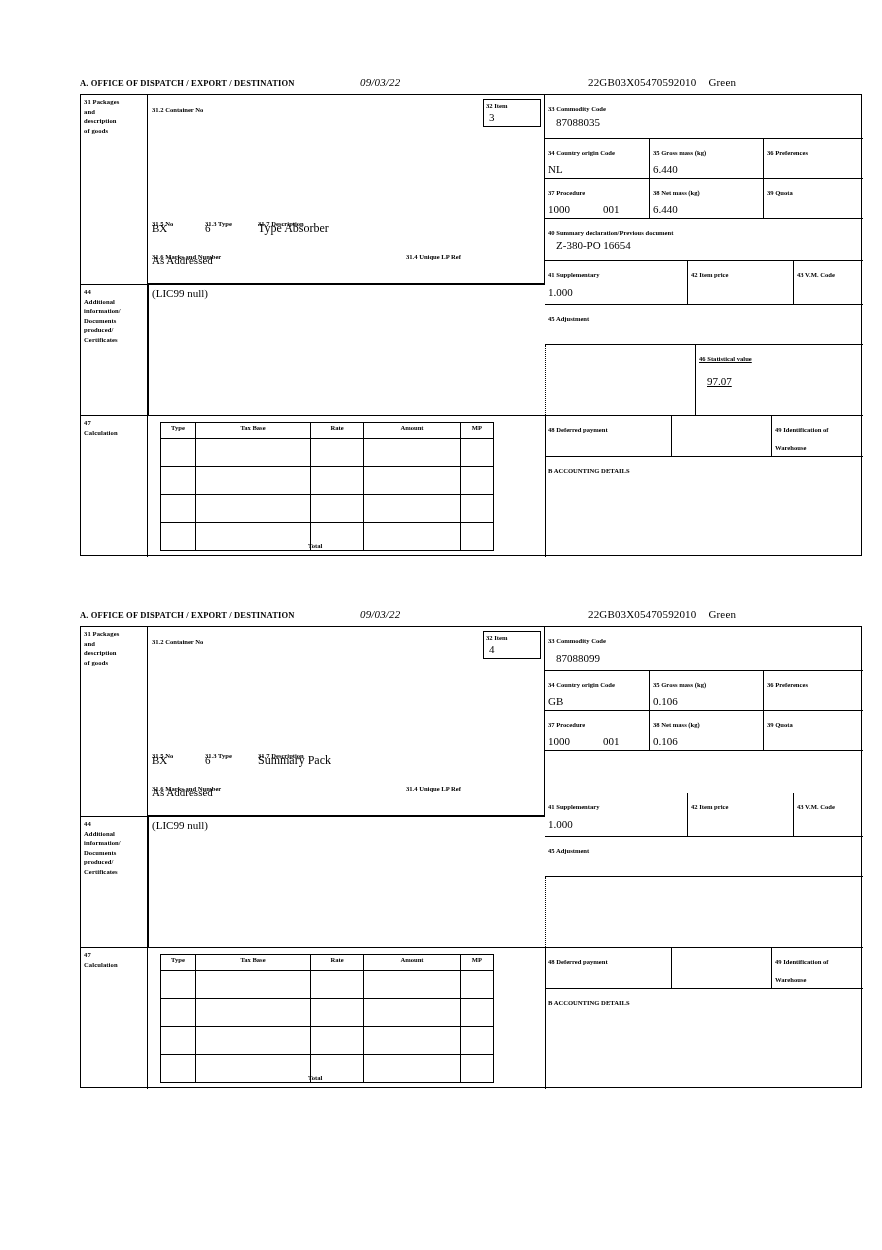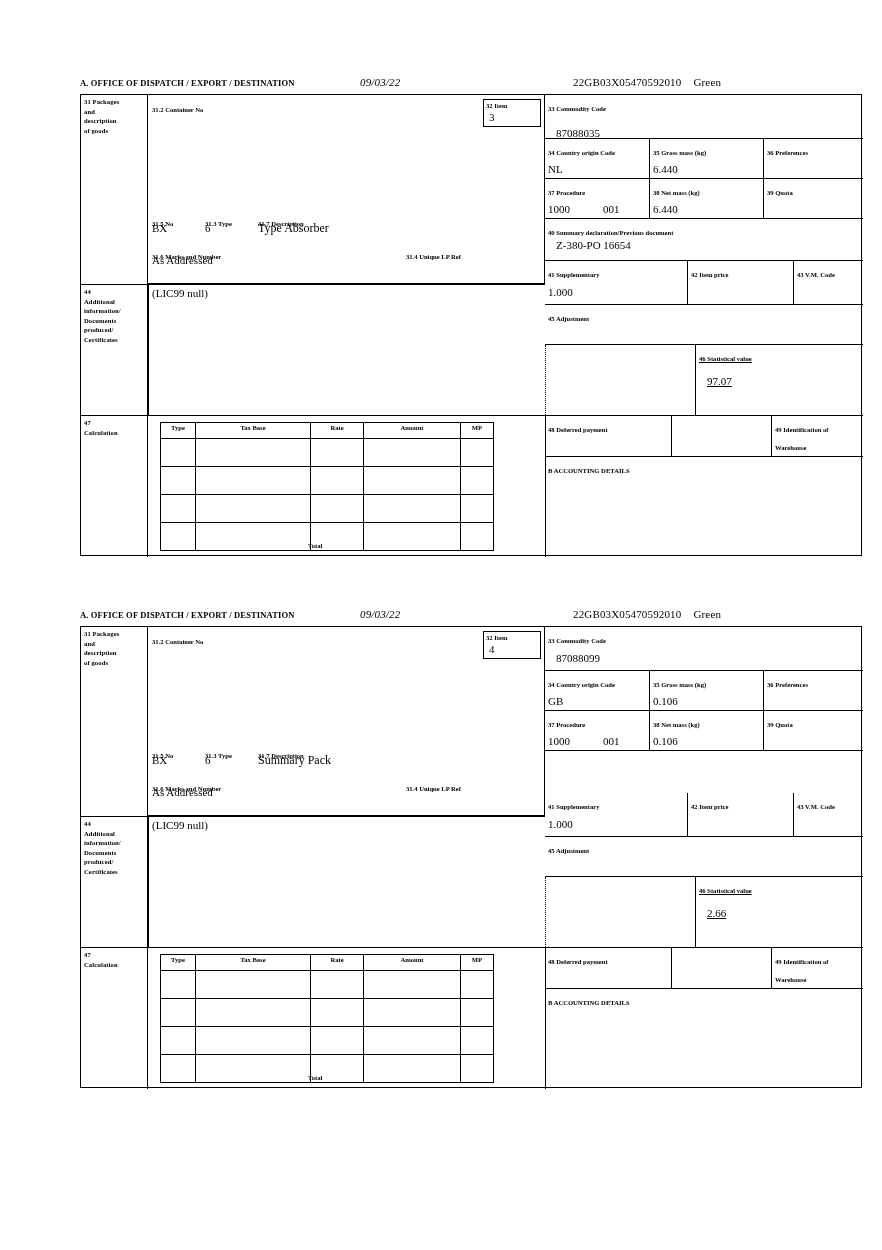--- a/index.html
+++ b/index.html
@@ -43,21 +43,21 @@
   .hdr .hdr-date {
     position: absolute;
     left: 280px; top: -2px;
     font-size: 11px;
     font-style: italic;
     font-weight: normal;
     font-family: "Liberation Serif", serif;
   }
   .hdr .hdr-ref {
     position: absolute;
-    left: 493px; top: -2px;
+    left: 508px; top: -2px;
     font-size: 11px;
     font-weight: normal;
   }
   .hdr .hdr-ref .ref-status {
     margin-left: 12px;
   }
 
   
   .grid {
     position: relative;
@@ -171,21 +171,21 @@
         <div class="val" style="position:absolute;left:258px;top:159px;"></div>
       </div>
 
       <div class="item-box" style="left:402px;top:4px;width:58px;height:28px;">
         <span class="lbl-n" style="position:absolute;left:2px;top:2px;">32 Item</span>
         <span class="val" style="position:absolute;left:5px;top:11px;">3</span>
       </div>
 
       <div class="cell pad bb" style="left:464px;top:0;width:318px;height:44px;">
         <span class="lbl-n">33 Commodity Code</span>
-        <div class="val" style="margin-top:12px;margin-left:8px;">87088035</div>
+        <div class="val" style="margin-top:1px;margin-left:8px;">87088035</div>
       </div>
 
       <div class="cell pad bb br" style="left:464px;top:44px;width:105px;height:40px;">
         <span class="lbl-n">34 Country origin Code</span>
         <div class="val" style="margin-top:4px;">NL</div>
       </div>
       <div class="cell pad bb br" style="left:569px;top:44px;width:114px;height:40px;">
         <span class="lbl-n">35 Gross mass (kg)</span>
         <div class="val" style="margin-top:4px;">6.440</div>
       </div>
@@ -433,24 +433,20 @@
       <div class="cell" style="left:67px;top:189px;width:397px;height:131px;">
         <div class="val" style="position:absolute;left:4px;top:3px;">(LIC99 null)</div>
       </div>
 
       <div class="cell pad bb" style="left:464px;top:210px;width:318px;height:40px;">
         <span class="lbl-n">45 Adjustment</span>
         <div class="val" style="margin-top:4px;"></div>
       </div>
 
       <div class="cell dotted-l" style="left:464px;top:250px;width:150px;height:70px;"></div>
-      <div class="cell pad bl" style="left:614px;top:250px;width:168px;height:70px;">
-        <span class="lbl-n">46 Statistical value</span>
-        <div class="val" style="margin-top:10px;margin-left:8px;">2.66</div>
-      </div>
 
       <div class="cell pad br bt" style="left:0;top:320px;width:67px;height:142px;">
         <span class="lbl">47</span>
         <span class="lbl">Calculation</span>
       </div>
 
       <div class="cell bt" style="left:67px;top:320px;width:397px;height:142px;">
         <table class="calc-table" style="left:12px;top:6px;">
           <tbody>
               <tr>

